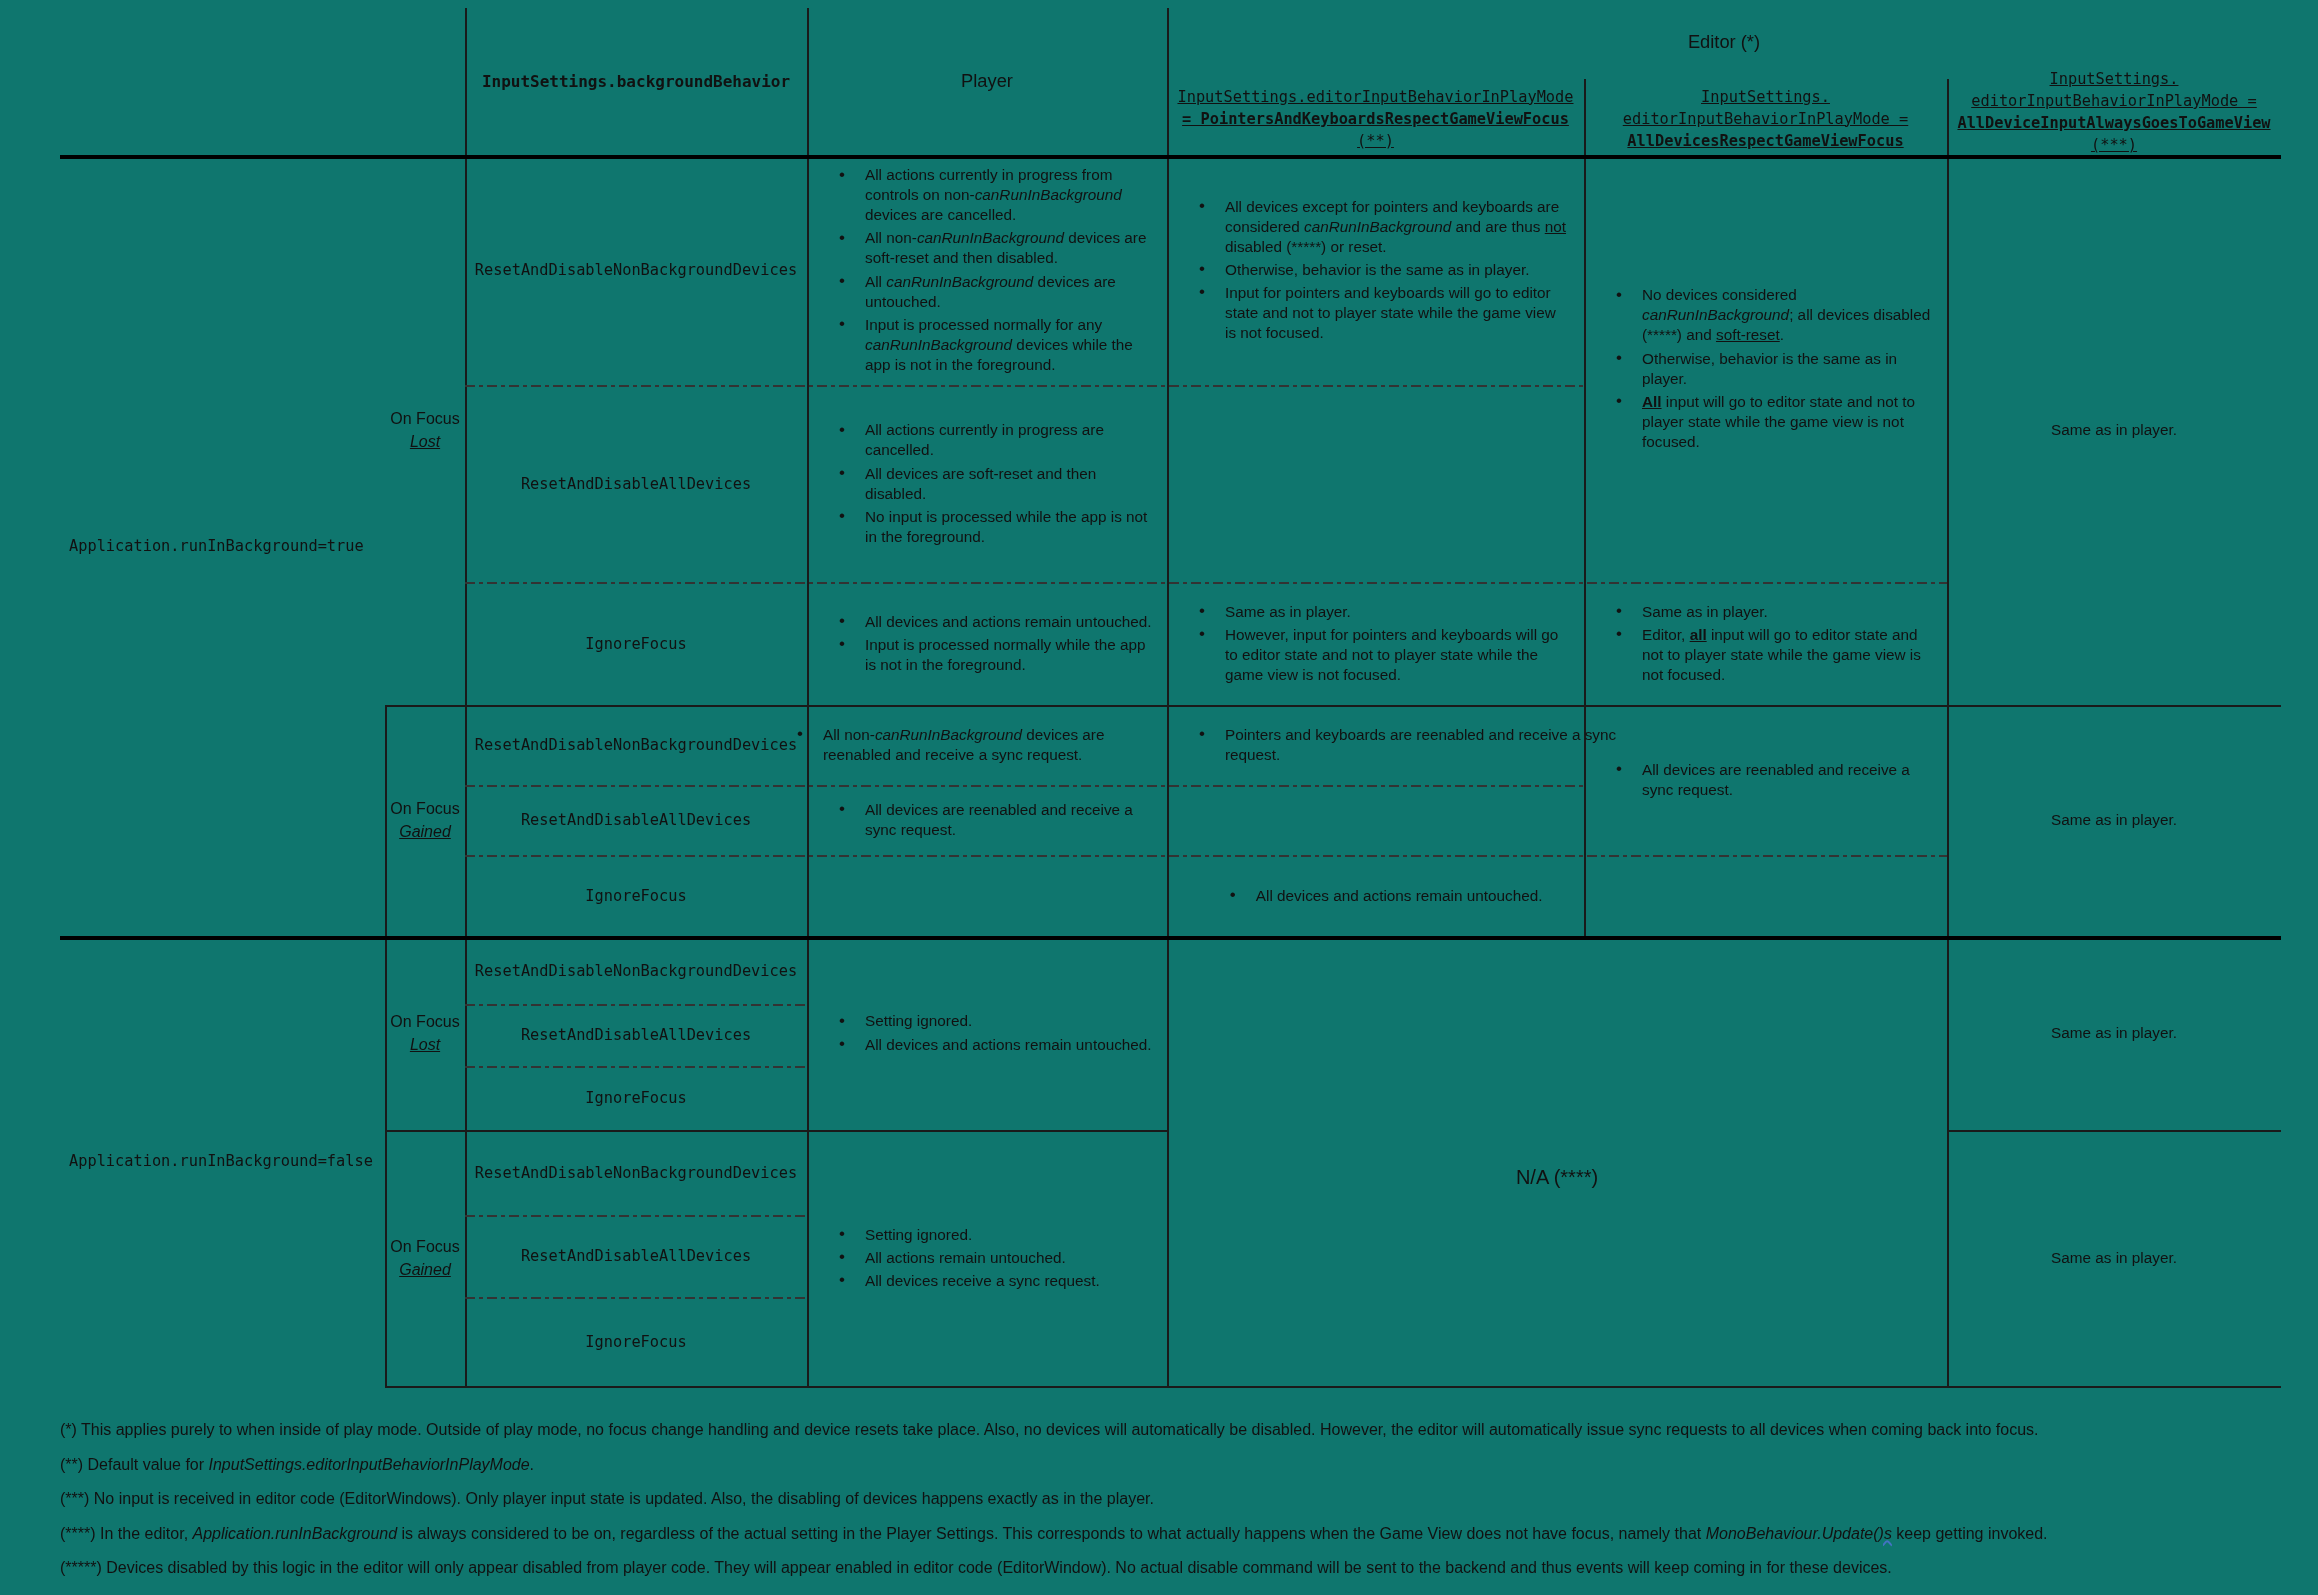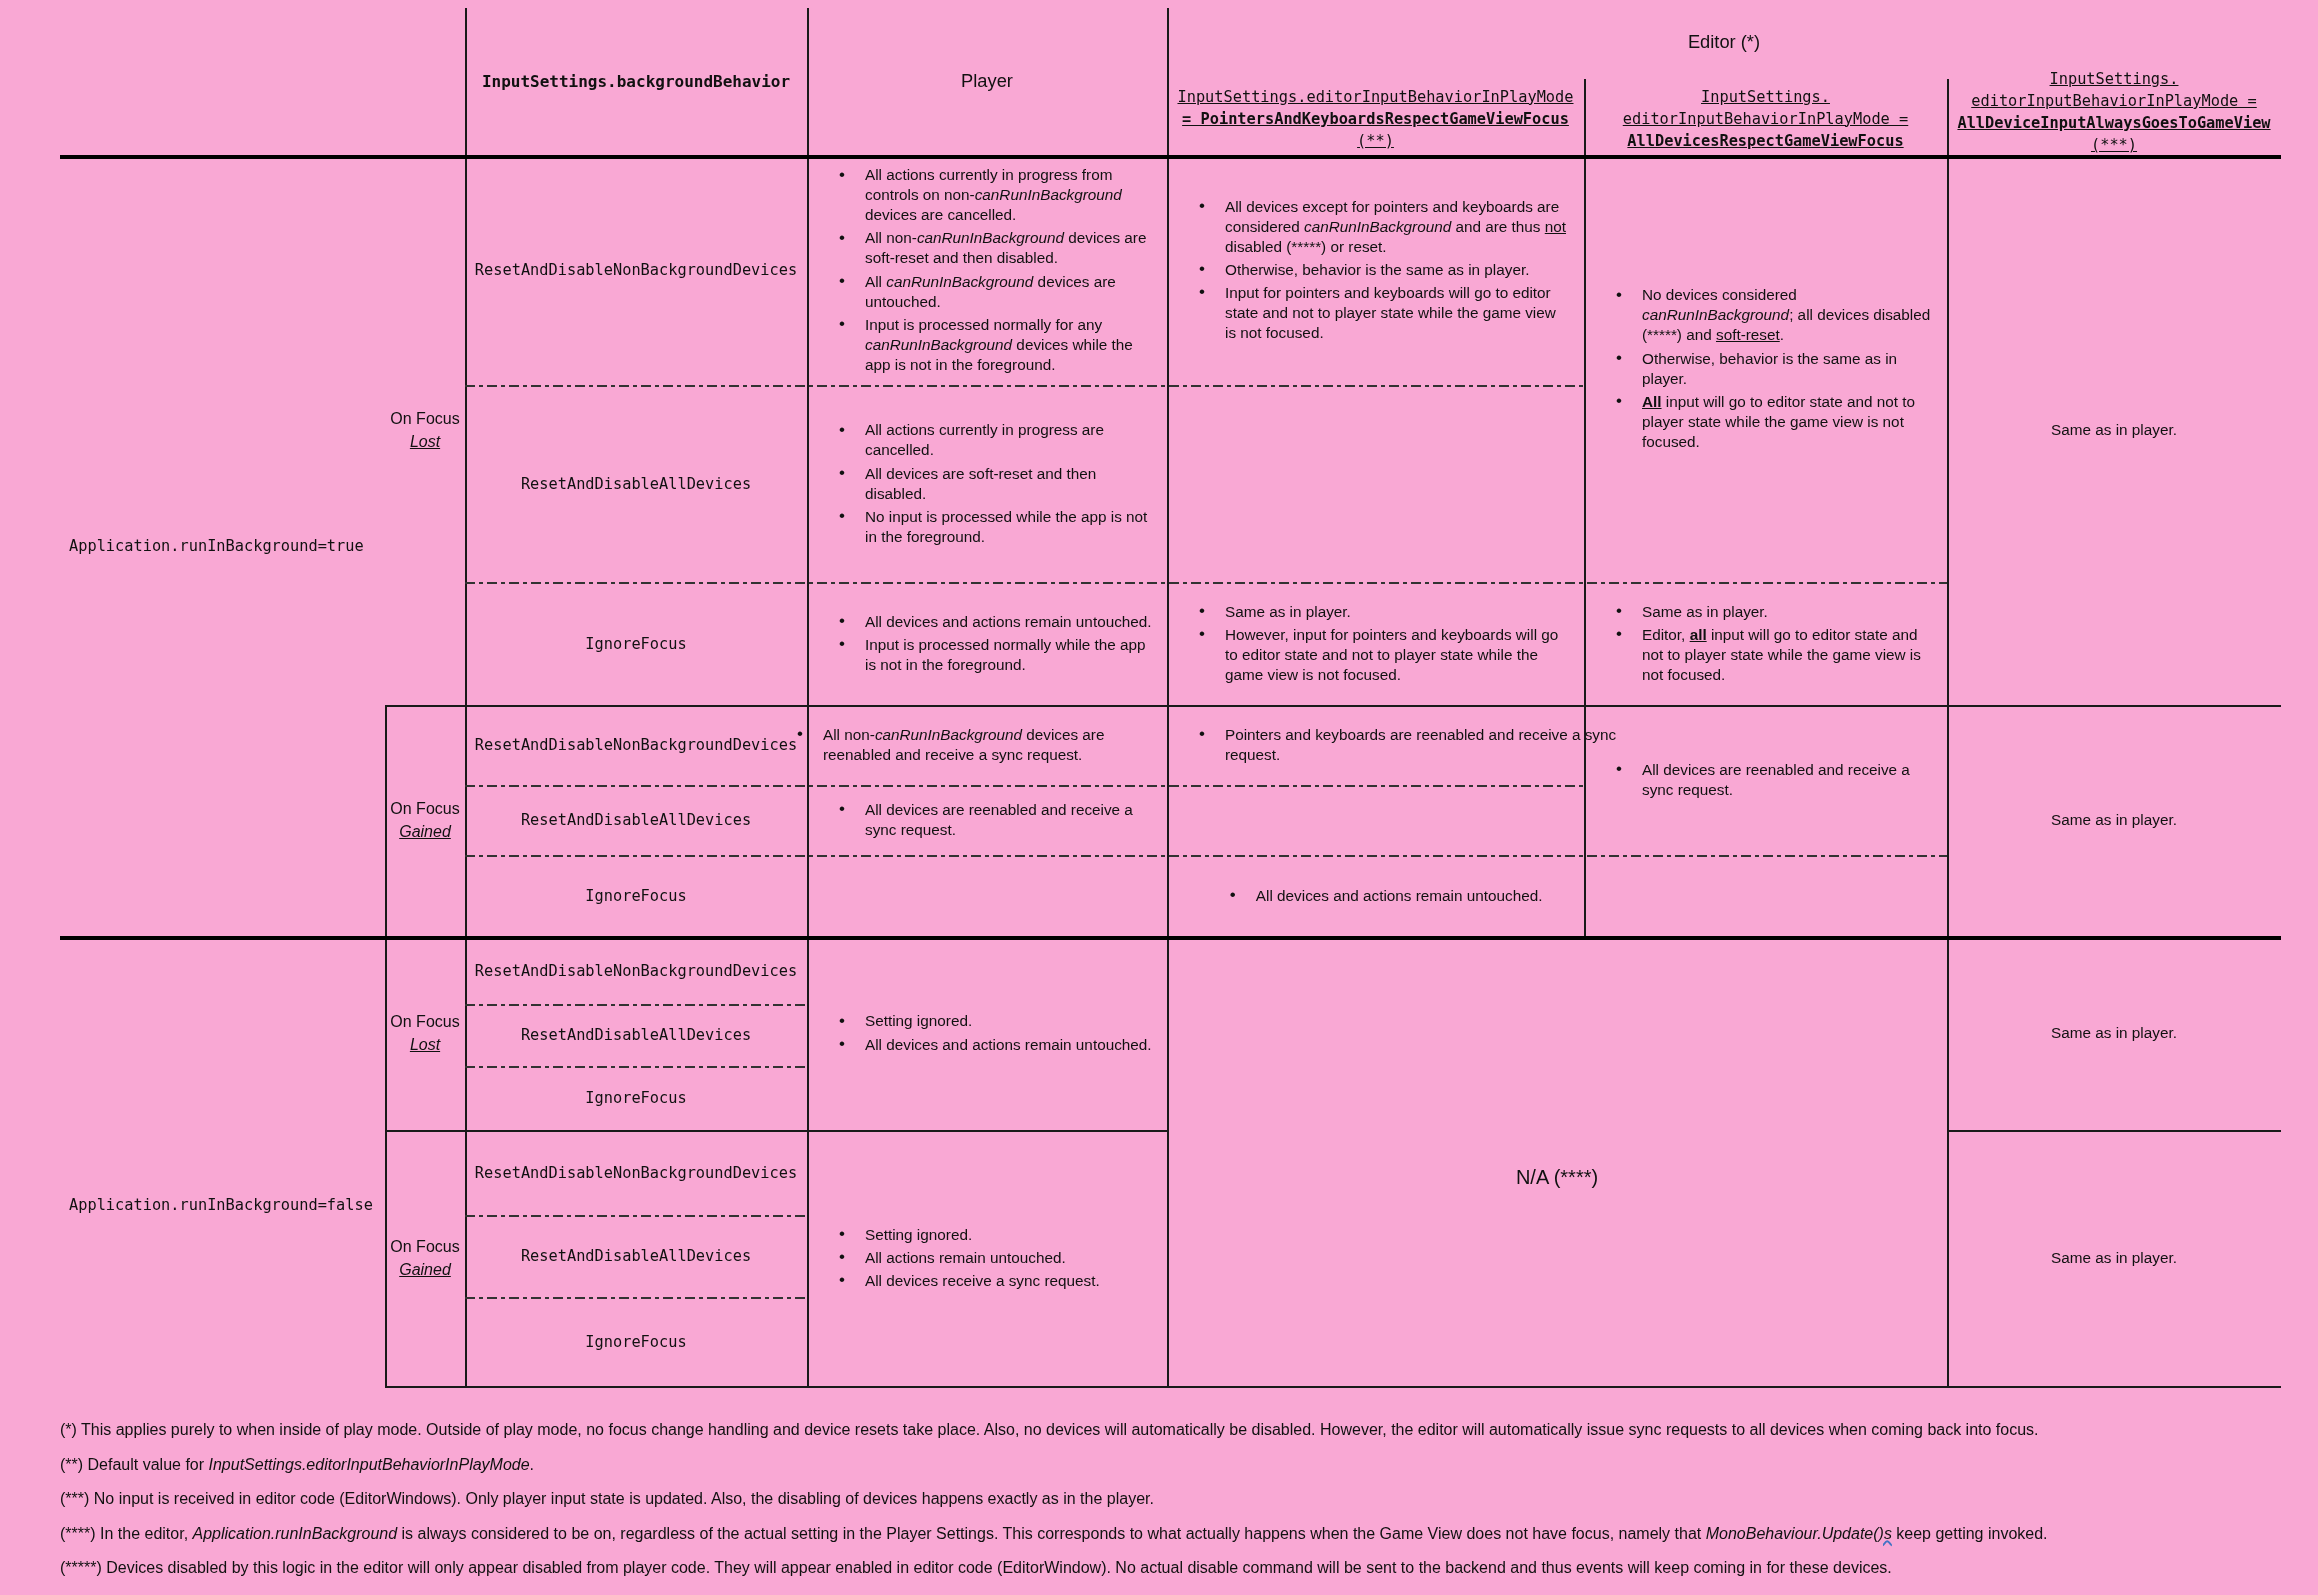--- a/index.html
+++ b/index.html
@@ -1,16 +1,16 @@
 <!DOCTYPE html>
 <html style="font-size:12.2px"><head>
 <meta charset="utf-8">
 <style>
   html,body{margin:0;padding:0;background:#fff;}
-  .page{position:relative;width:2319px;height:1596px;background:#f9a8d4;color:#111;
+  .page{position:relative;width:2319px;height:1596px;background:#0f766e;color:#111;
         font-family:"Liberation Sans",sans-serif;overflow:hidden;}
   
   .vl{position:absolute;width:1.5px;background:#1a1a1a;}
   .hl{position:absolute;height:1.5px;background:#1a1a1a;}
   .hl.thick{height:3.8px;background:#000;}
   .hl.dash{height:1.5px;background:repeating-linear-gradient(90deg,#333 0 10px,transparent 10px 14.5px,#333 14.5px 17.6px,transparent 17.6px 22px);}
   
   .cell{position:absolute;display:flex;flex-direction:column;justify-content:center;box-sizing:border-box;}
   .center{align-items:center;text-align:center;}
   .h-editor{font-size:18.3px;}
@@ -85,21 +85,21 @@
   <div class="cell center h-mono-sm" style="left:1947px;top:69px;width:334px;height:86px">
     <div>InputSettings.</div>
     <div>editorInputBehaviorInPlayMode =</div>
     <div class="bold">AllDeviceInputAlwaysGoesToGameView</div>
     <div>(***)</div>
   </div>
 
   <div class="cell" style="left:69px;top:155px;width:313px;height:781px">
     <div class="mono-label">Application.runInBackground=true</div>
   </div>
-  <div class="cell" style="left:69px;top:980px;width:313px;height:450px">
+  <div class="cell" style="left:69px;top:936px;width:313px;height:450px">
     <div class="mono-label">Application.runInBackground=false</div>
   </div>
 
   <div class="cell center focus" style="left:385px;top:155px;width:80px;height:550px">
     <div>On Focus</div>
     <div class="sub">Lost</div>
   </div>
   <div class="cell center focus" style="left:385px;top:705px;width:80px;height:230px">
     <div>On Focus</div>
     <div class="sub">Gained</div>

